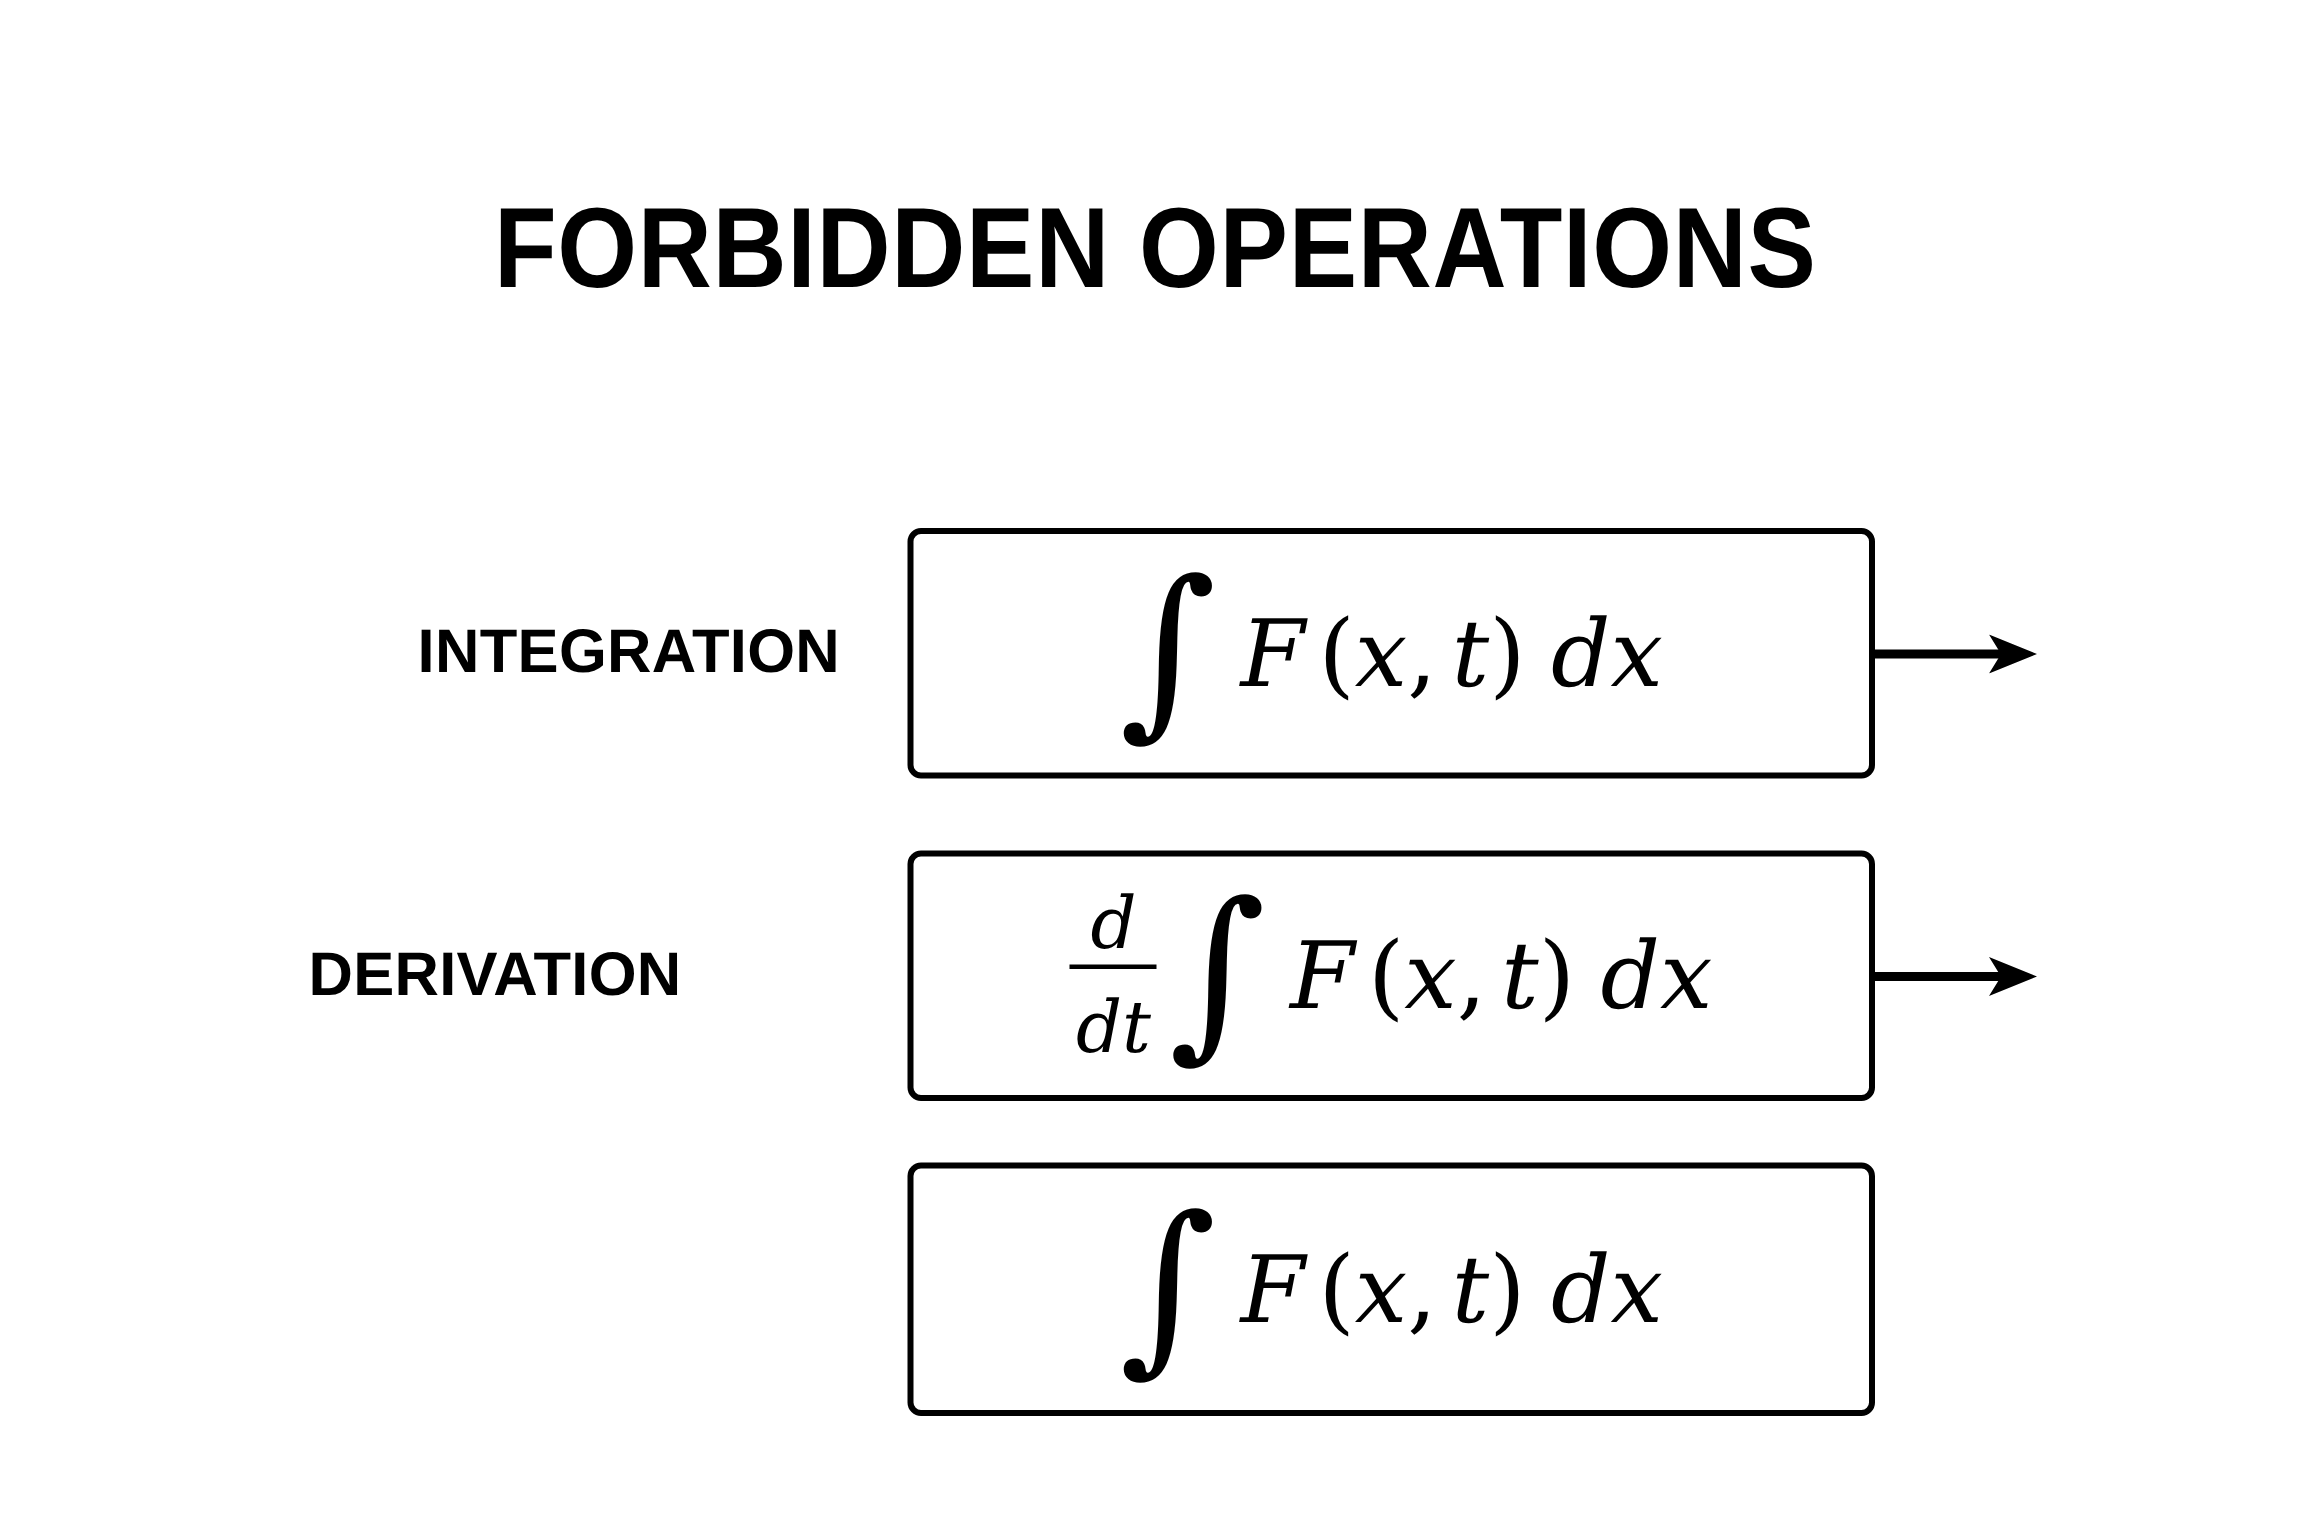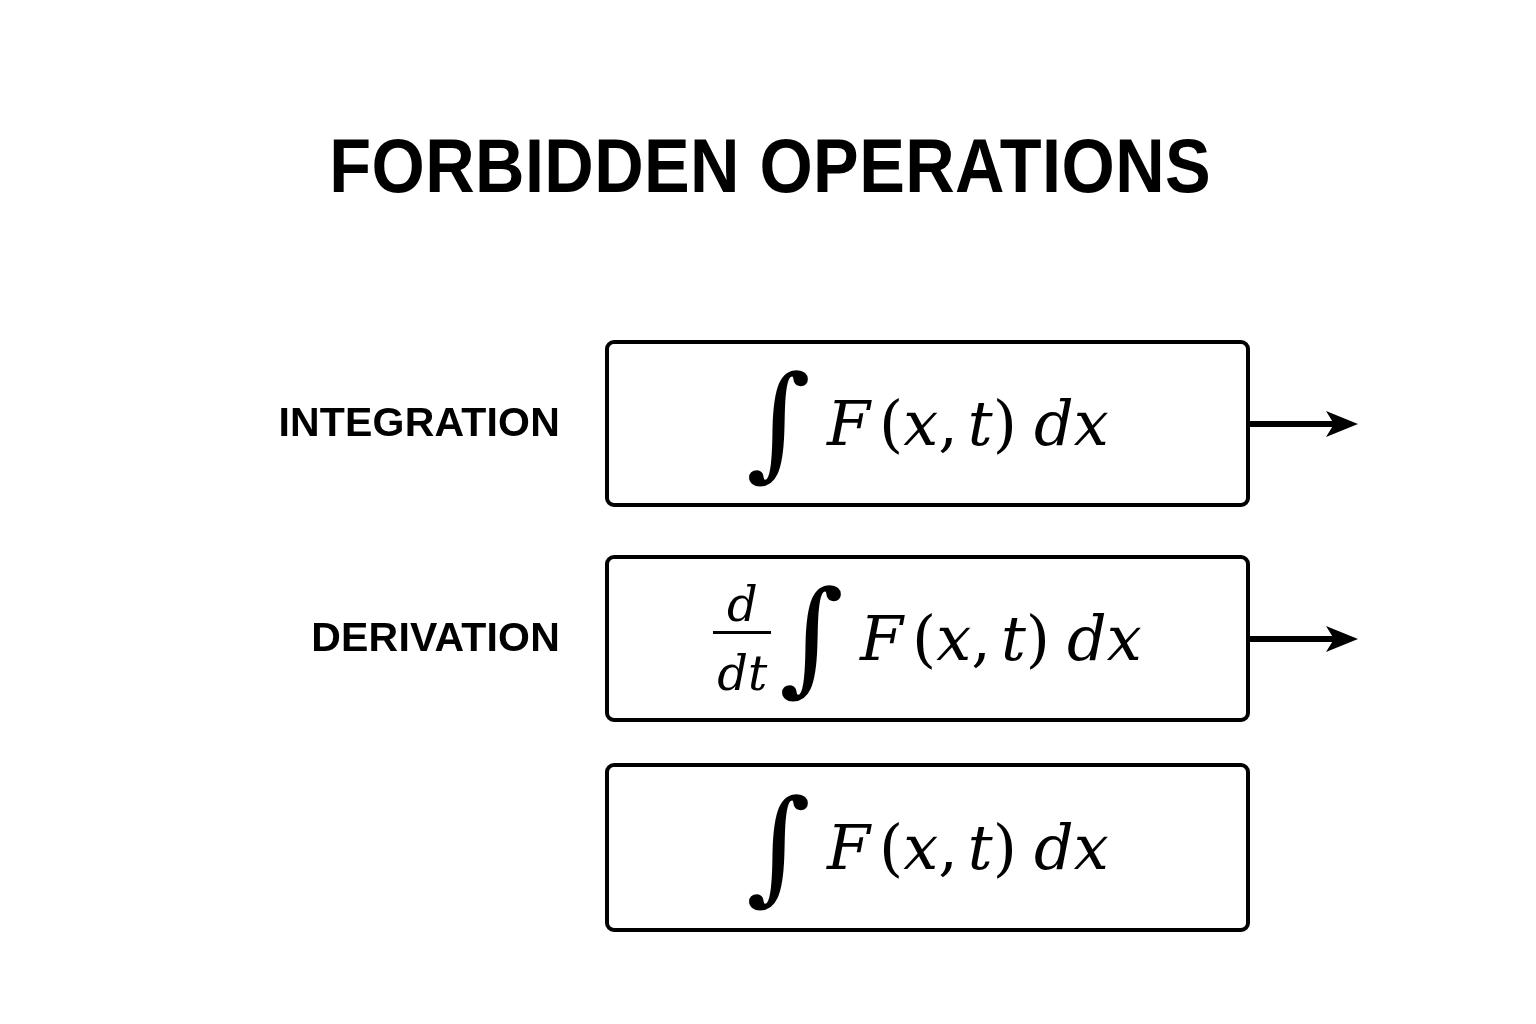--- a/index.html
+++ b/index.html
@@ -30,21 +30,21 @@
     line-height: 1;
     transform: scaleX(0.90);
     transform-origin: 790px 50%;
     white-space: nowrap;
   }
 
   
   #diagram {
     position: absolute;
     left: 0;
-    top: 0;
+    top: 12px;
     width: 1536px;
     height: 792px;
   }
 
   .row {
     position: absolute;
     left: 0;
     width: 1536px;
   }
   .row-1 { top: 340px; }
@@ -57,21 +57,21 @@
     width: 460px;
     text-align: right;
     font-family: "Liberation Sans", sans-serif;
     font-weight: bold;
     font-size: 41px;
     letter-spacing: 0.2px;
     line-height: 1;
     white-space: nowrap;
   }
   .row-1 .row-label { top: 62px; }
-  .row-2 .row-label { top: 62px; }
+  .row-2 .row-label { top: 62px; text-align: center; }
 
   .formula-box {
     position: absolute;
     left: 605px;
     width: 645px;
     height: 167px;
     box-sizing: border-box;
     border: 4px solid #000000;
     border-radius: 9px;
     background: #ffffff;

